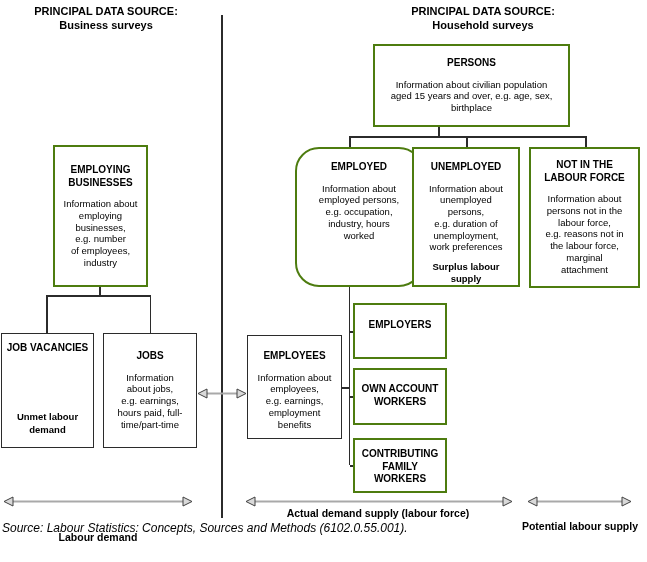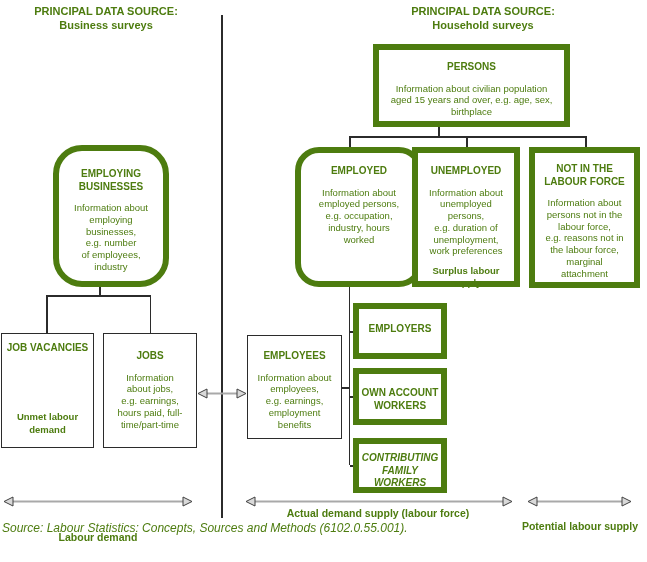--- a/index.html
+++ b/index.html
@@ -1,41 +1,41 @@
 <!DOCTYPE html>
 <html><head>
 <meta charset="utf-8">
 <style>
   html,body { margin:0; padding:0; background:#ffffff; }
   #canvas {
     position:relative; width:647px; height:562px; background:#ffffff;
-    font-family:"Liberation Sans", sans-serif; color:#4d7c0f; overflow:hidden;
+    font-family:"Liberation Sans", sans-serif; color:#000000; overflow:hidden;
   }
   .hdr { position:absolute; text-align:center; font-weight:bold; font-size:11px; line-height:1.25; }
   #hdr-left  { left:18px;  top:5px; width:176px; }
   #hdr-right { left:383px; top:5px; width:200px; }
 
   .box { position:absolute; box-sizing:border-box; background:#fff; text-align:center; }
-  .box.gray  { border:6px solid #4d7c0f; }
+  .box.gray  { border:2px solid #4d7c0f; }
   .box.black { border:1.5px solid #2b2b2b; }
   .title { font-weight:bold; font-size:10px; line-height:1.25; white-space:pre-line; }
   .body  { font-size:9.5px; line-height:1.24; white-space:pre-line; margin-top:9px; }
   .foot  { font-weight:bold; font-size:9.5px; line-height:1.3; white-space:pre-line; }
 
-  #b-emp-bus    { left:53px;  top:145px; width:116px;  height:142px; padding-top:17px;border-radius:29px; }
+  #b-emp-bus    { left:53px;  top:145px; width:95px;  height:142px; padding-top:17px; }
   #b-job-vac    { left:1px;   top:333px; width:93px;  height:115px; display:flex; flex-direction:column; justify-content:space-between; padding:8px 2px 11px; }
   #b-jobs       { left:103px; top:333px; width:94px;  height:115px; padding-top:16px; }
   #b-persons    { left:373px; top:44px;  width:197px; height:83px;  padding-top:11px; }
   #b-employed   { left:295px; top:147px; width:128px; height:140px; padding-top:12px;border-radius:24px; }
   #b-unemployed { left:412px; top:147px; width:108px; height:140px; padding-top:12px; }
   #b-notlf      { left:529px; top:147px; width:111px; height:141px; padding-top:10px; }
   #b-employees  { left:247px; top:335px; width:95px;  height:104px; padding-top:14px; }
   #b-employers  { left:353px; top:303px; width:94px;  height:56px;  padding-top:14px; }
   #b-own        { left:353px; top:368px; width:94px;  height:57px;  padding-top:13px; }
-  #b-contrib    { left:353px; top:438px; width:94px;  height:55px;  padding-top:8px;font-style:italic; }
+  #b-contrib    { left:353px; top:438px; width:94px;  height:55px;  padding-top:8px; }
   #b-unemployed .foot { margin-top:8px; }
 
   .ln { position:absolute; background:#2b2b2b; }
   #divider { left:221px; top:15px; width:2px; height:503px; }
   
   #l1 { left:99px;  top:287px; width:1.5px; height:8px;  }
   #l2 { left:46px;  top:295px; width:105px; height:1.5px;}
   #l3 { left:46px;  top:295px; width:1.5px; height:38px; }
   #l4 { left:149.5px;top:295px;width:1.5px; height:38px; }
   

